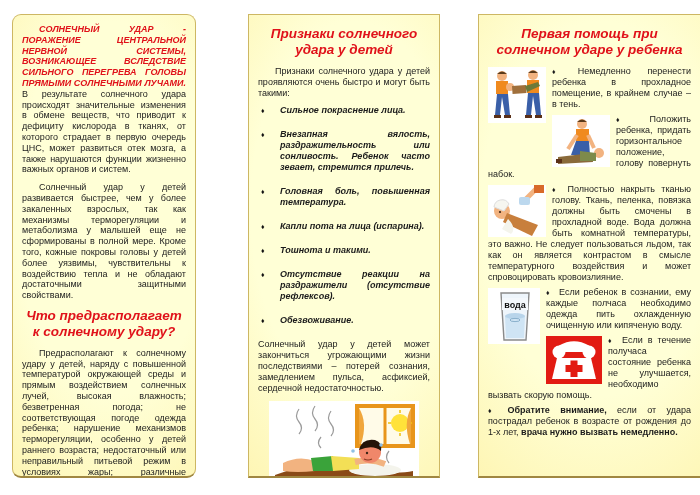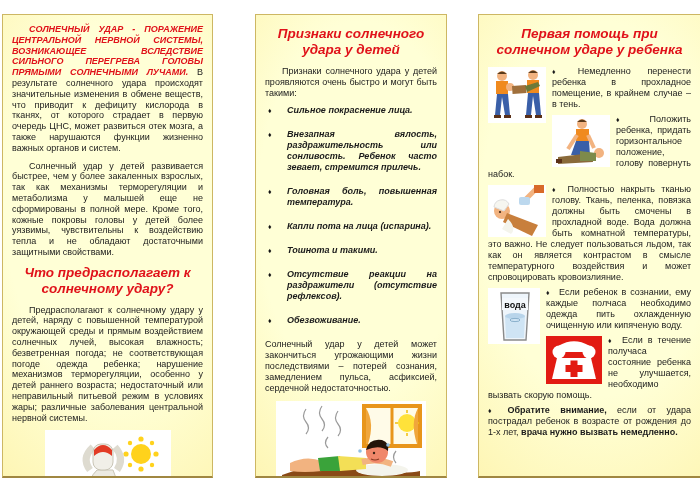--- a/index.html
+++ b/index.html
@@ -6,22 +6,22 @@
   body{
     width:700px;height:495px;background:#ffffff;position:relative;overflow:hidden;
     font-family:"Liberation Sans", sans-serif;color:#1b1b1b;
   }
   .panel{
     position:absolute;top:14px;height:464px;box-sizing:border-box;
     background:radial-gradient(120% 90% at 55% 42%, #ffffd6 45%, #fdf0a0 100%);
     border:1px solid #cdb763;border-bottom:2px solid #a08741;
     padding:9px 9px 6px 9px;overflow:hidden;
   }
-  .panel-1{left:2px;width:211px;}
-  .panel-2{left:255px;width:192px;}
+  .panel-1{left:12px;width:184px;border-radius:9px;}
+  .panel-2{left:248px;width:192px;}
   .panel-3{left:478px;width:223px;}
 
   .heading{
     color:#e0121a;font-weight:700;font-style:italic;text-align:center;
     font-size:13.5px;line-height:1.22;margin:2px 0 7px 0;
   }
   .para{
     font-size:9px;line-height:10.8px;text-align:justify;margin:0 0 7px 0;
     text-indent:17px;
   }

